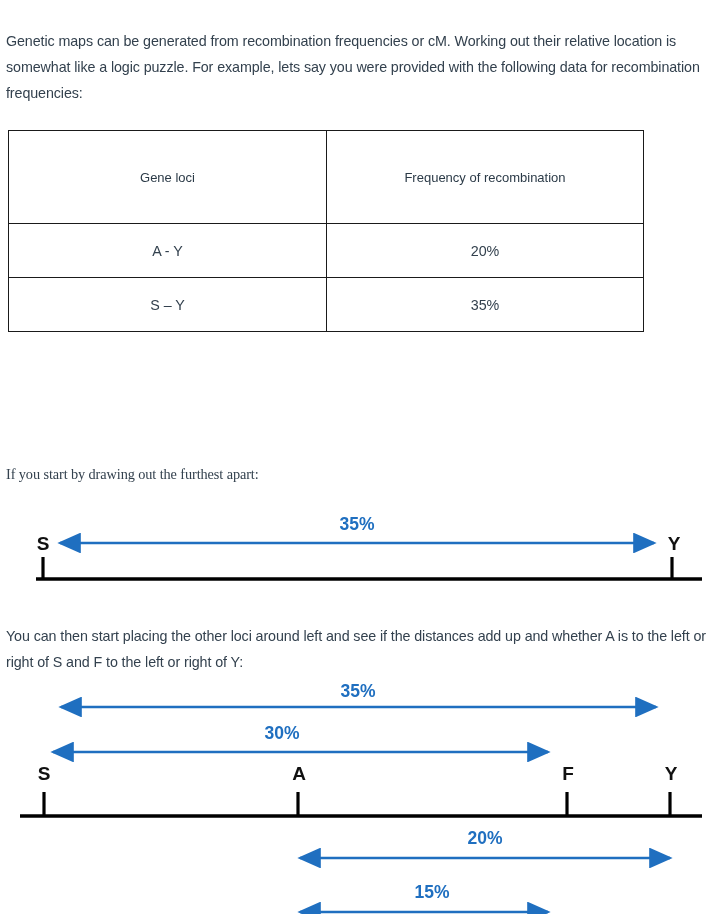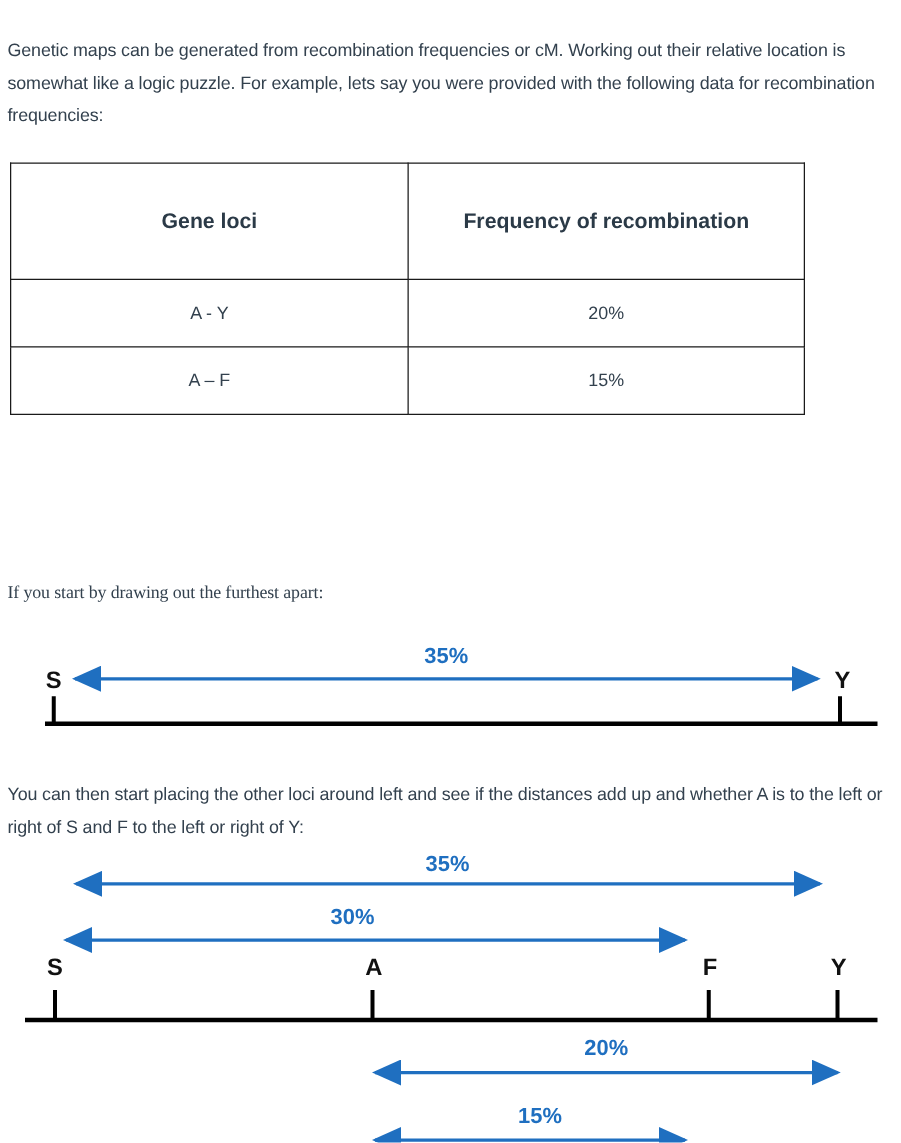--- a/index.html
+++ b/index.html
@@ -47,22 +47,22 @@
   .data-table td {
     border: 1.4px solid #1a1a1a;
     text-align: center;
     vertical-align: middle;
     font-size: 14.3px;
     color: #33414e;
     padding: 0;
   }
   .data-table .hdr {
     height: 92px;
-    font-weight: bold;
-    font-size: 17px;
+    font-weight: normal;
+    font-size: 13px;
     color: #2b3a47;
   }
   .data-table .bodycell { height: 53px; }
   .col-loci { width: 318px; }
   .col-freq { width: 317px; }
 
   
   .diagram {
     position: absolute;
     left: 0;
@@ -104,22 +104,22 @@
     <tbody>
       <tr>
         <td class="hdr">Gene loci</td>
         <td class="hdr">Frequency of recombination</td>
       </tr>
       <tr>
         <td class="bodycell">A - Y</td>
         <td class="bodycell">20%</td>
       </tr>
       <tr>
-        <td class="bodycell">A – F</td>
-        <td class="bodycell">15%</td>
+        <td class="bodycell">S – Y</td>
+        <td class="bodycell">35%</td>
       </tr>
     </tbody>
   </table>
 
   <p class="para" id="lead-paragraph-1">If you start by drawing out the furthest apart:</p>
 
   <div class="diagram" id="diagram-1">
     <svg width="721" height="95" viewBox="0 0 721 95">
       <defs>
         <marker id="arrR1" markerWidth="9" markerHeight="8" refX="8" refY="4" orient="auto">

